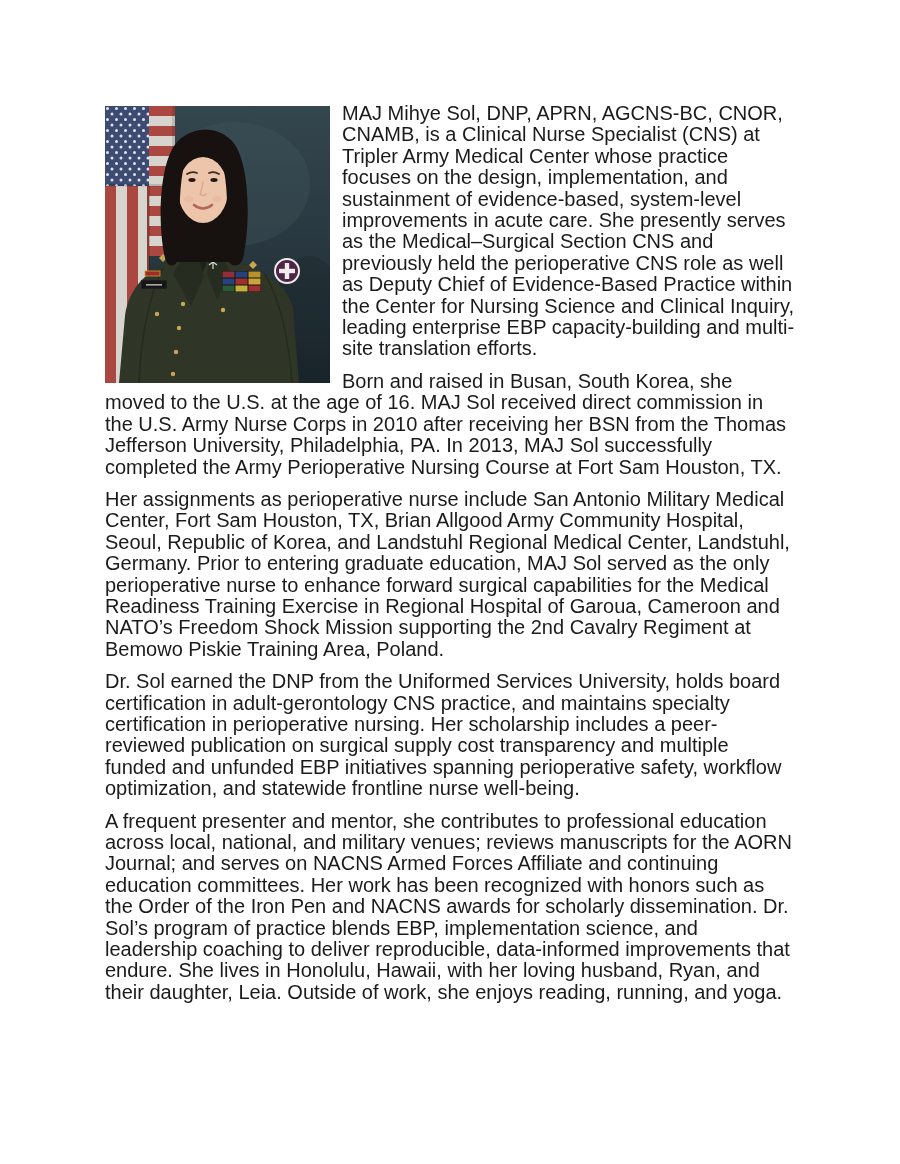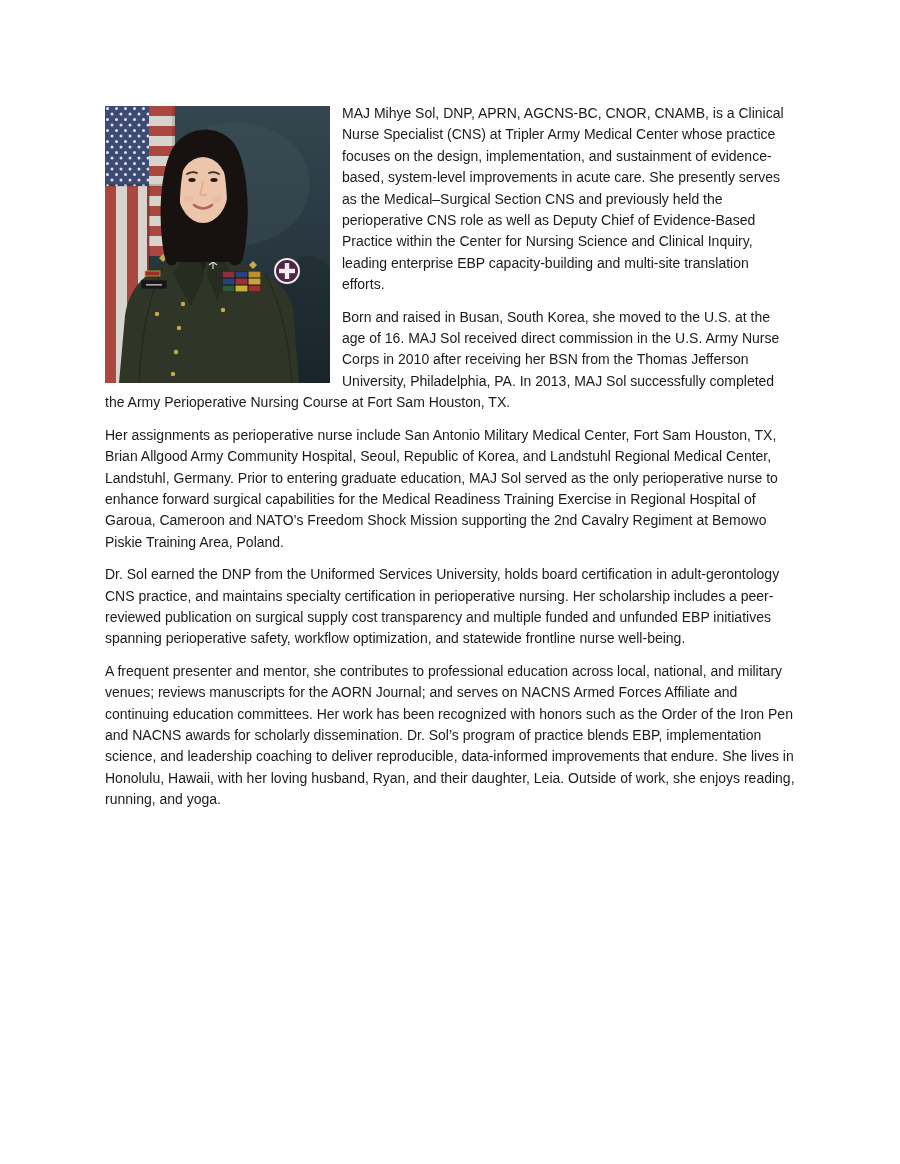--- a/index.html
+++ b/index.html
@@ -9,21 +9,21 @@
     height: 1164px;
     background: #ffffff;
     overflow: hidden;
   }
   .content {
     position: absolute;
     left: 105px;
     top: 103px;
     width: 690px;
     font-family: "Liberation Sans", sans-serif;
-    font-size: 14px;
+    font-size: 20px;
     line-height: 21.4px;
     color: #1b1b1b;
     text-align: left;
   }
   .content p { margin: 0 0 11px 0; }
   figure.photo {
     float: left;
     width: 225px;
     height: 277px;
     margin: 3px 12px 7px 0;

